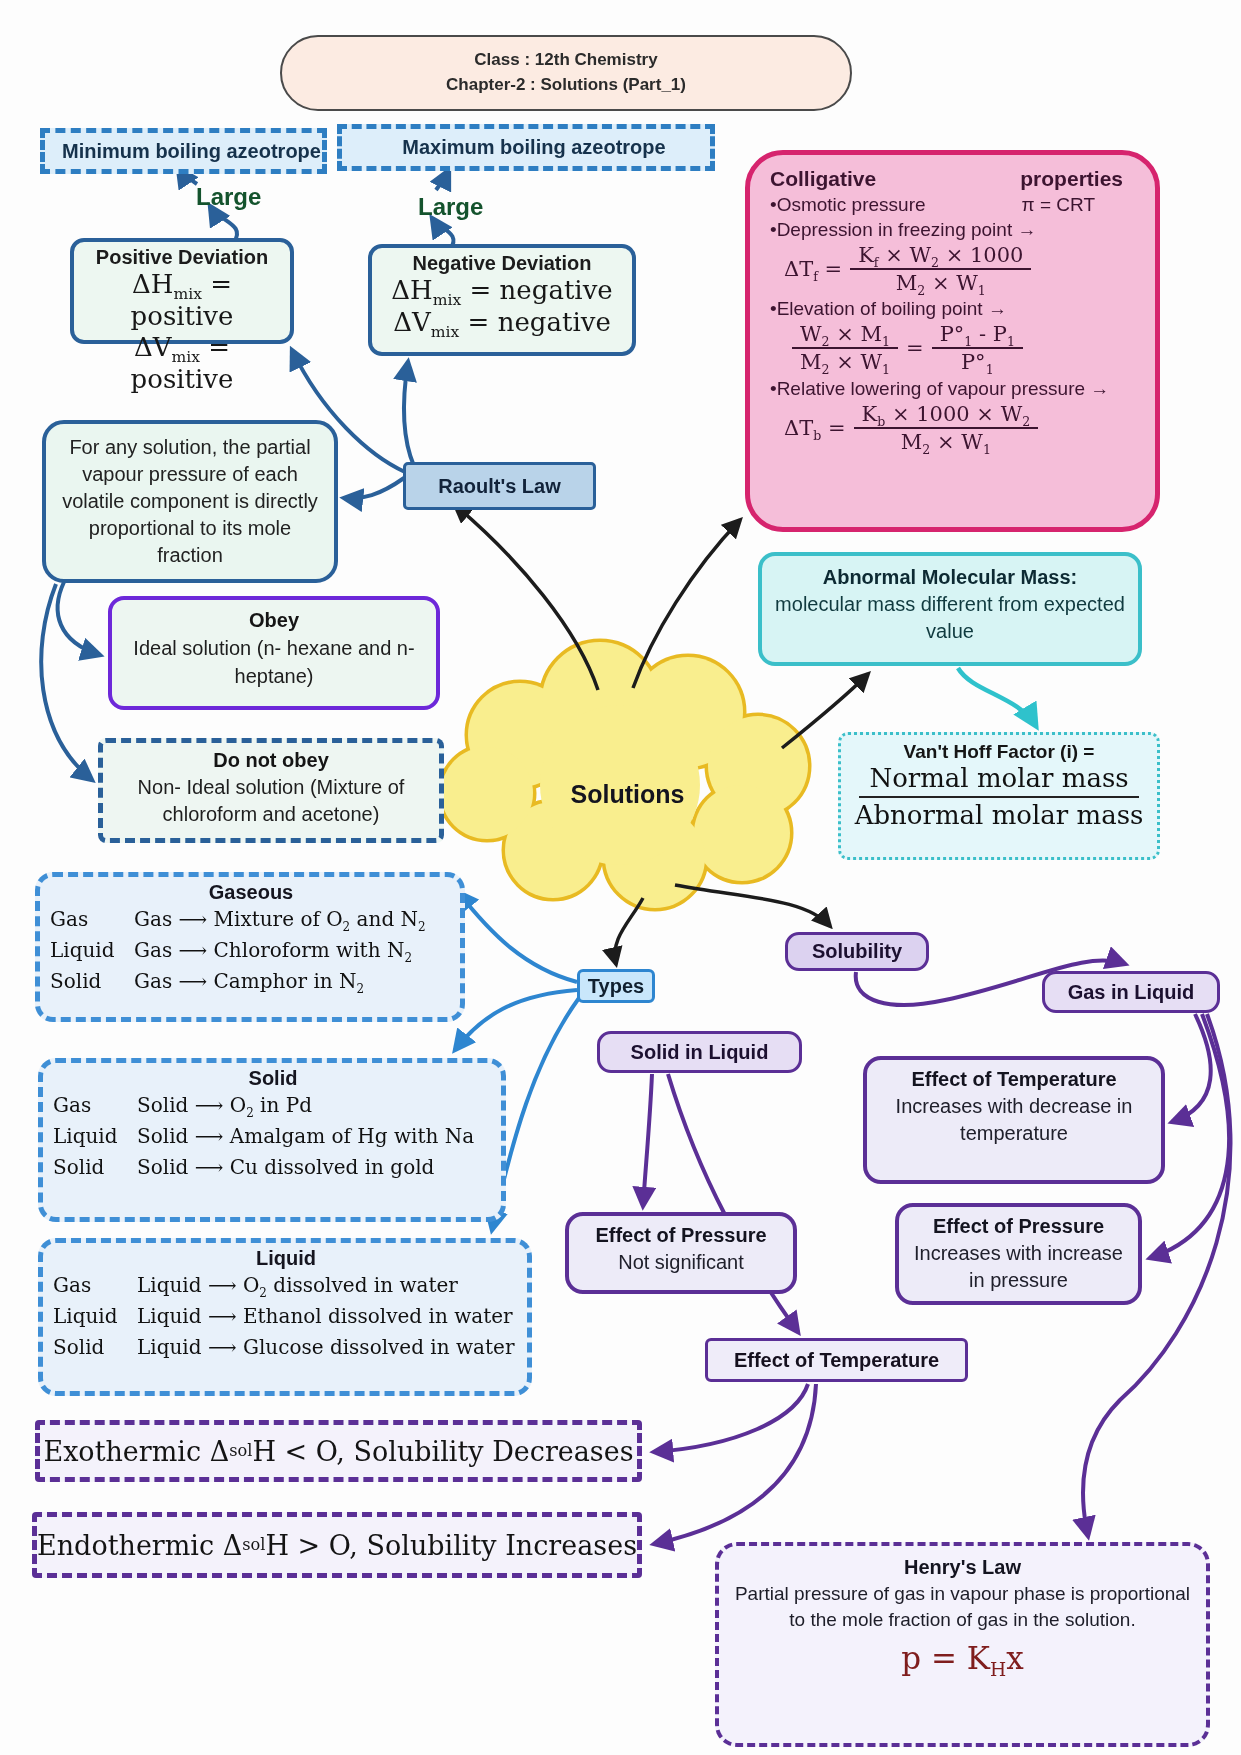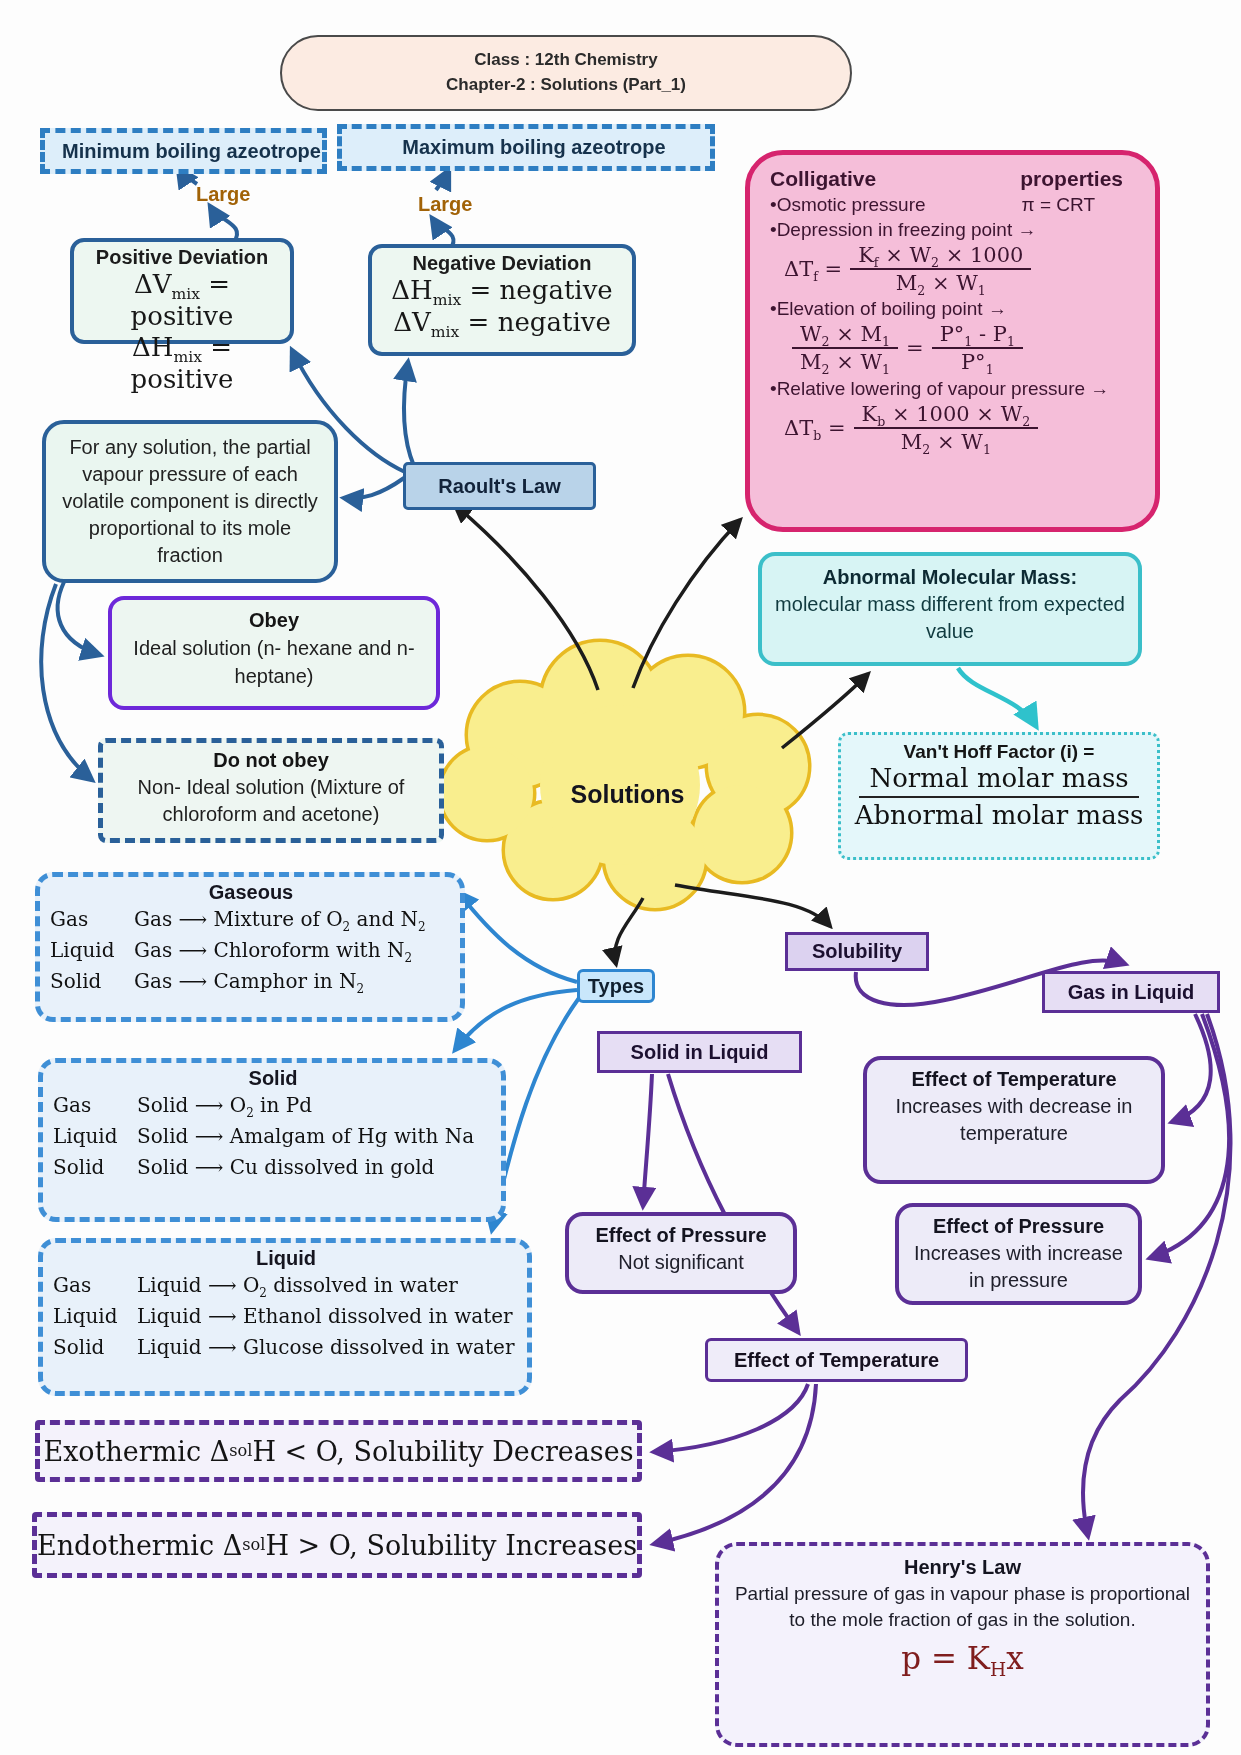--- a/index.html
+++ b/index.html
@@ -14,21 +14,21 @@
 
   .title-pill{left:280px;top:35px;width:572px;height:76px;border:2px solid #4a4a4a;border-radius:40px;
     background:#fcebe2;display:flex;flex-direction:column;align-items:center;justify-content:center;
     font-weight:bold;font-size:17px;color:#2b2b2b;line-height:1.45;}
 
   .azeo{border:5px dashed #2e7ec2;background:#ddeefa;color:#16324c;font-weight:600;font-size:20px;
     display:flex;align-items:center;justify-content:center;padding-left:16px;}
   .azeo-min{left:40px;top:128px;width:287px;height:46px;}
   .azeo-max{left:337px;top:124px;width:378px;height:47px;}
 
-  .large-lbl{position:absolute;font-weight:bold;font-size:20px;color:#a16207;}
+  .large-lbl{position:absolute;font-weight:bold;font-size:24px;color:#14532d;}
 
   .dev-box{border:4px solid #2a6099;border-radius:14px;background:#edf7f1;padding:4px 6px;text-align:center;}
   .dev-box .box-title{font-weight:bold;font-size:20px;color:#1c1c1c;}
   .dev-line{font-size:26px;color:#171717;line-height:1.22;}
   .pos-dev{left:70px;top:238px;width:224px;height:106px;}
   .neg-dev{left:368px;top:244px;width:268px;height:112px;}
 
   .colligative{left:745px;top:150px;width:415px;height:382px;border:5px solid #d6246e;border-radius:38px;
     background:#f5bed9;color:#3c1430;padding:12px 18px 8px 20px;}
   .coll-title{display:flex;justify-content:space-between;font-weight:bold;font-size:21px;padding-right:14px;}
@@ -68,21 +68,21 @@
   .type-box{border:5px dashed #3f8fd6;border-radius:18px;background:#e8f1fa;padding:4px 8px 4px 10px;}
   .type-box .box-title{text-align:center;font-weight:bold;font-size:20px;color:#15151f;}
   .type-row{display:flex;font-size:20px;color:#111;line-height:1.55;}
   .type-row .c1{width:84px;flex:none;}
   .gaseous{left:35px;top:872px;width:430px;height:150px;}
   .solidbox{left:38px;top:1058px;width:468px;height:164px;}
   .liquidbox{left:38px;top:1238px;width:494px;height:158px;}
 
   .chip{display:flex;align-items:center;justify-content:center;font-weight:bold;font-size:20px;}
   .types-chip{left:577px;top:969px;width:78px;height:34px;border:3px solid #2e86d0;border-radius:6px;background:#c9e7fb;color:#10202f;}
-  .pchip{border:3px solid #5b2f96;border-radius:0;background:#dcd2f0;color:#1c1030;}
+  .pchip{border:3px solid #5b2f96;border-radius:14px;background:#dcd2f0;color:#1c1030;}
   .solubility{left:785px;top:932px;width:144px;height:39px;}
   .gasliq{left:1042px;top:971px;width:178px;height:42px;background:#e6def4;}
   .solliq{left:597px;top:1031px;width:205px;height:42px;background:#e6def4;}
 
   .effect{border:4px solid #5b2f96;border-radius:18px;background:#edebf8;text-align:center;
     padding:6px 8px;font-size:20px;color:#20202c;line-height:1.35;}
   .effect .box-title{font-weight:bold;color:#141420;}
   .eff-temp-gas{left:863px;top:1056px;width:302px;height:128px;}
   .eff-press-gas{left:895px;top:1203px;width:247px;height:102px;}
   .eff-press-solid{left:565px;top:1212px;width:232px;height:82px;}
@@ -195,22 +195,22 @@
 </div>
 <div class="box layer azeo azeo-max">
   <span>Maximum boiling azeotrope</span>
 </div>
 
 <div class="large-lbl layer" style="left:196px;top:183px;">Large</div>
 <div class="large-lbl layer" style="left:418px;top:193px;">Large</div>
 
 <div class="box layer dev-box pos-dev">
   <div class="box-title">Positive Deviation</div>
+  <div class="dev-line serif">ΔH<sub>mix</sub>  =  positive</div>
   <div class="dev-line serif">ΔV<sub>mix</sub>  =  positive</div>
-  <div class="dev-line serif">ΔH<sub>mix</sub>  =  positive</div>
 </div>
 
 <div class="box layer dev-box neg-dev">
   <div class="box-title">Negative Deviation</div>
   <div class="dev-line serif">ΔH<sub>mix</sub>  =  negative</div>
   <div class="dev-line serif">ΔV<sub>mix</sub>  =  negative</div>
 </div>
 
 <div class="box layer colligative">
   <div class="coll-title">

